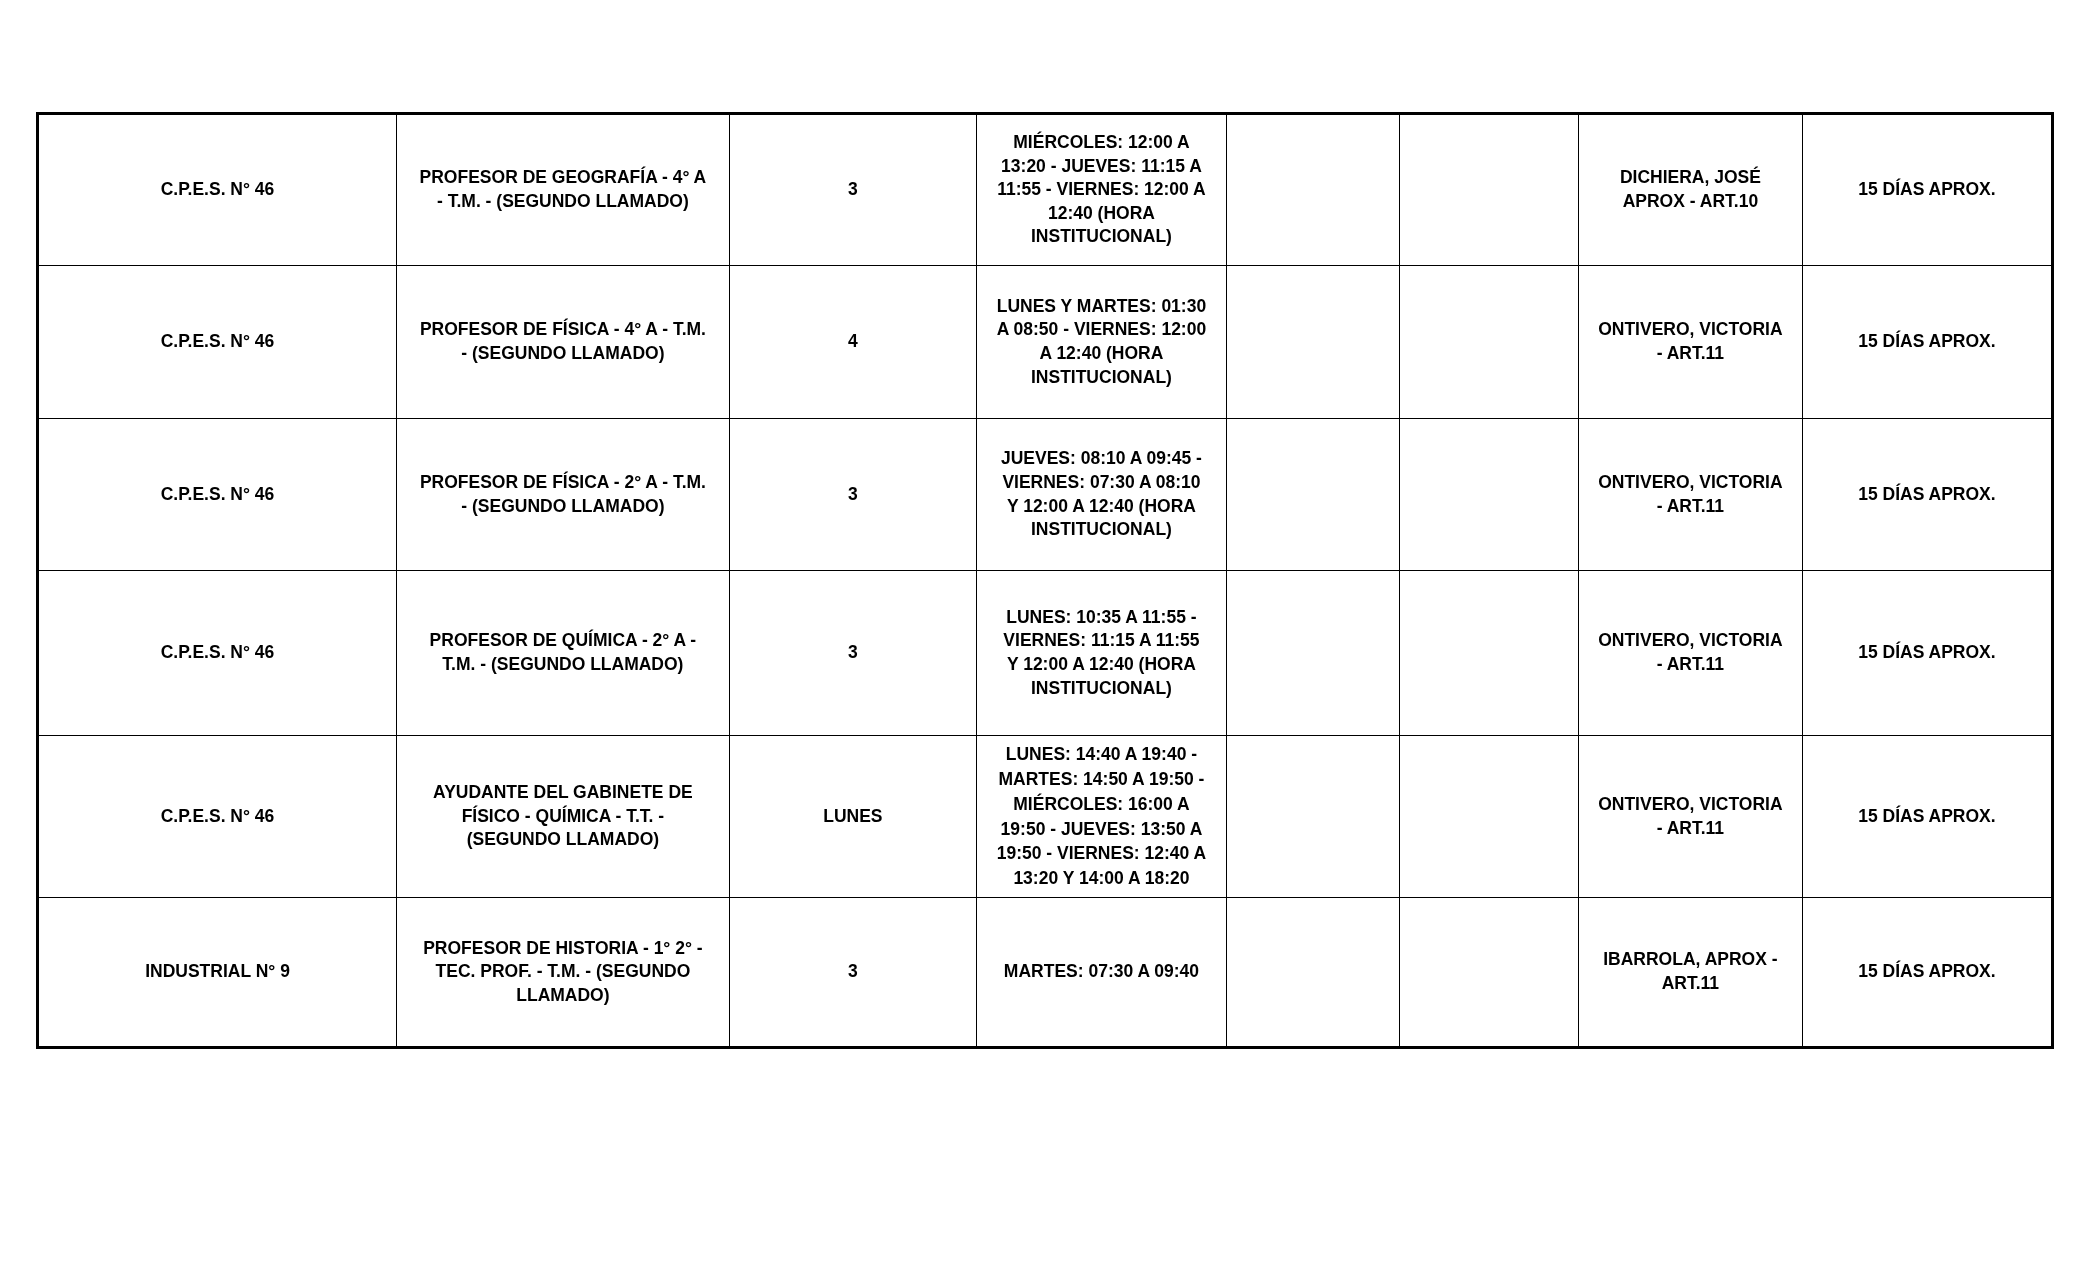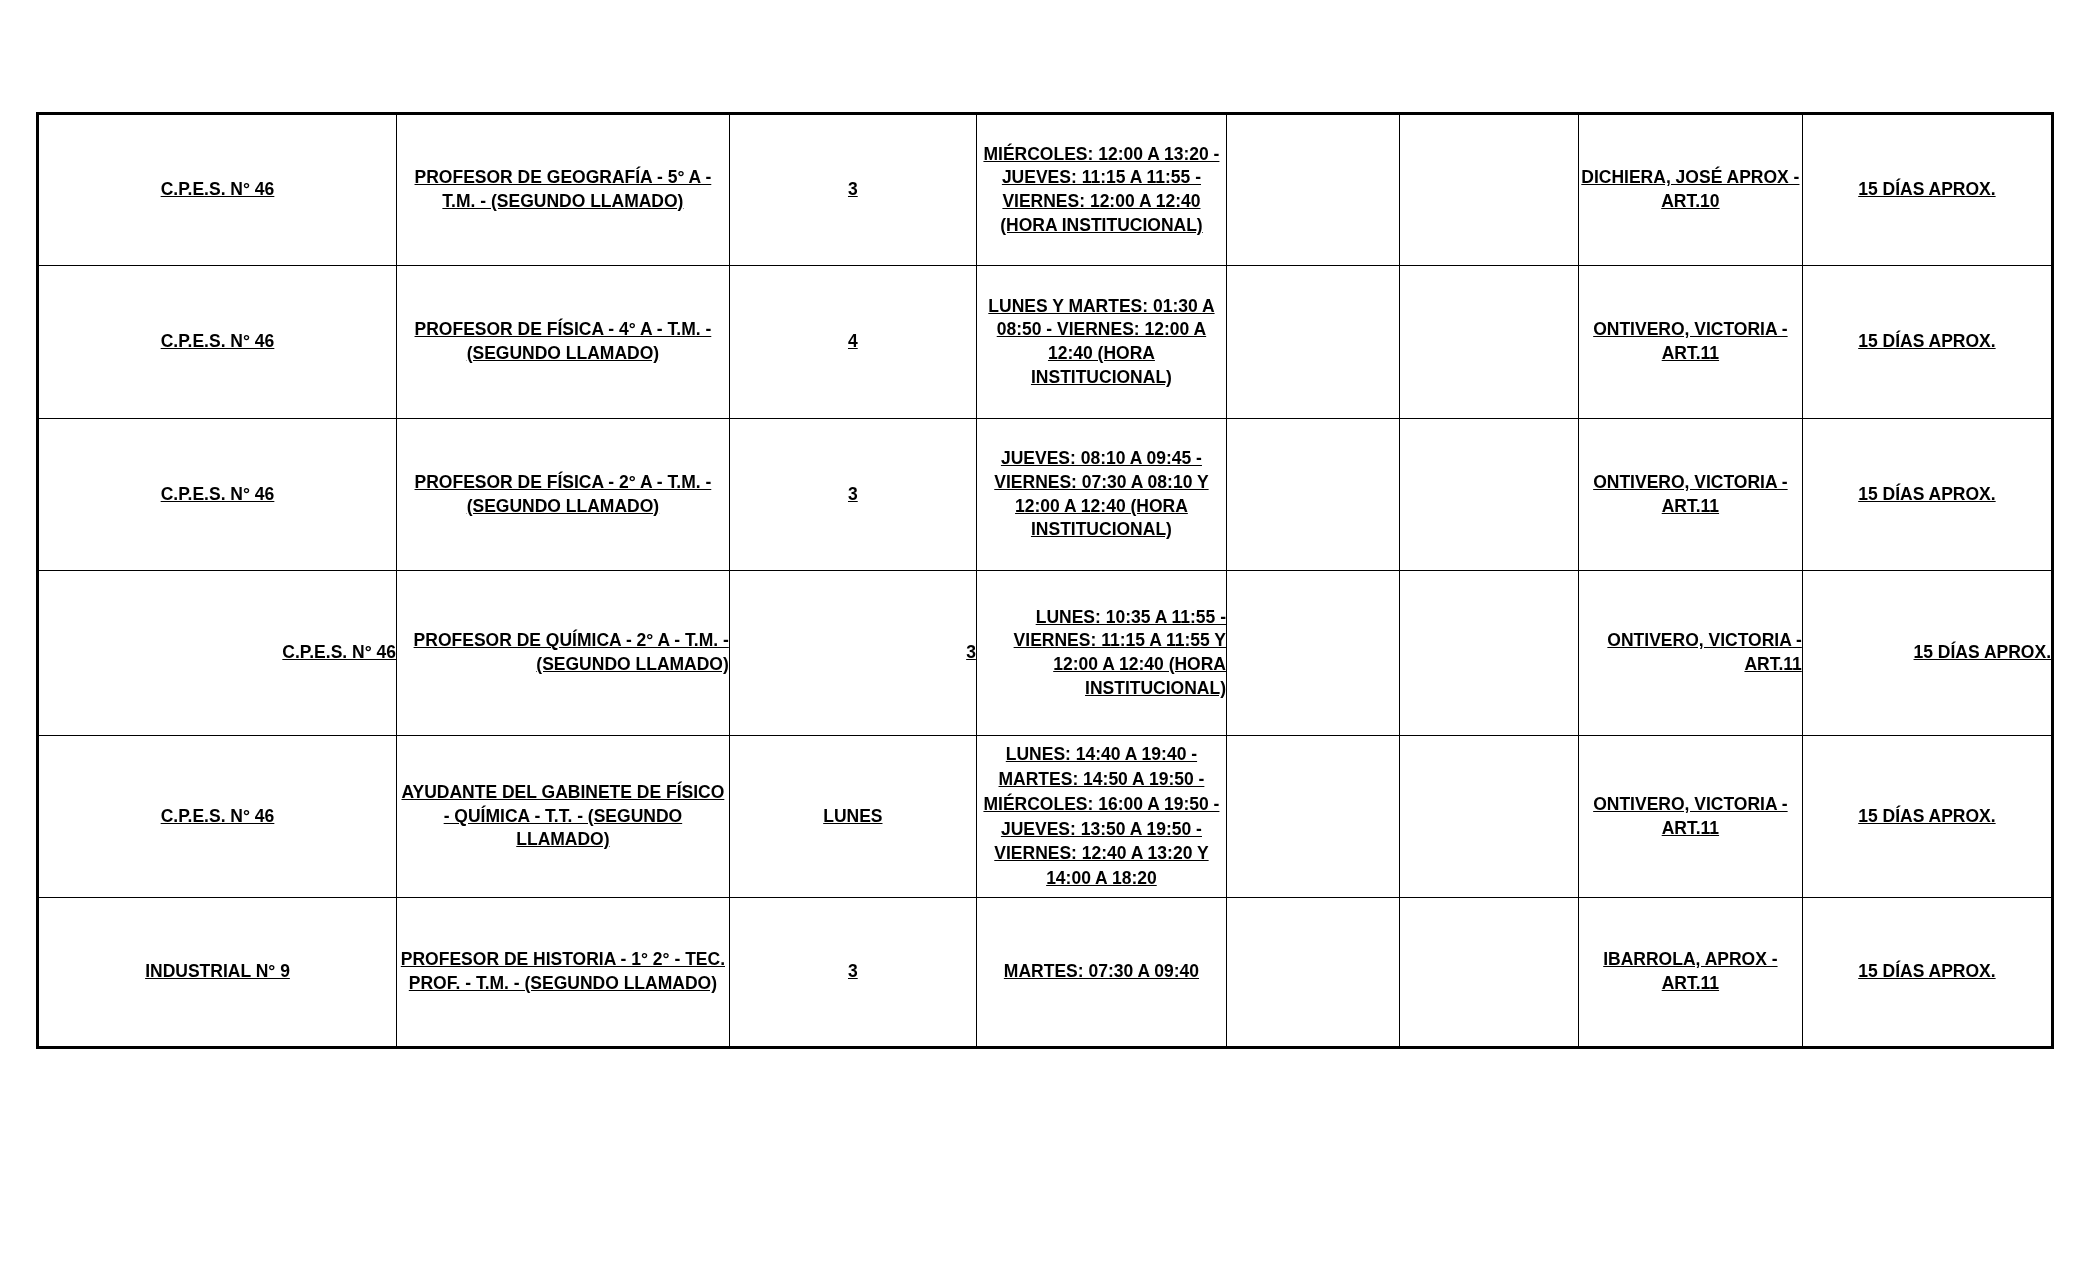--- a/index.html
+++ b/index.html
@@ -27,24 +27,23 @@
     width: 2018px;
     border: 3px solid #000000;
   }
   table.listing td {
     border: 1.5px solid #000000;
     vertical-align: middle;
     text-align: center;
     font-weight: bold;
     font-size: 17.5px;
     line-height: 1.35;
-    padding: 6px 0;
+    padding: 6px 19px;
     box-sizing: border-box;
     overflow: hidden;
-    text-decoration: underline;
   }
   
   col.c-school   { width: 356px; }
   col.c-position { width: 330px; }
   col.c-hours    { width: 245px; }
   col.c-schedule { width: 248px; }
   col.c-blank1   { width: 172px; }
   col.c-blank2   { width: 177px; }
   col.c-replaced { width: 222px; }
   col.c-duration { width: 248px; }
@@ -53,21 +52,21 @@
   td.cell-position { font-size: 17.5px; }
   td.cell-hours    { font-size: 17.5px; }
   td.cell-schedule { font-size: 17px; line-height: 1.42; }
   td.cell-blank    { font-size: 17.5px; }
   td.cell-replaced { font-size: 17.5px; }
   td.cell-duration { font-size: 17.5px; }
 
   tr.row-h1 td { height: 152px; }
   tr.row-h2 td { height: 153px; }
   tr.row-h3 td { height: 152px; }
-  tr.row-h4 td { height: 165px; text-align: right; }
+  tr.row-h4 td { height: 165px; }
   tr.row-h5 td { height: 152px; }
   tr.row-h6 td { height: 150px; }
 
   
   td.cell-schedule.clipped {
     line-height: 1.42;
   }
 </style>
 </head>
 <body>
@@ -80,21 +79,21 @@
       <col class="c-hours">
       <col class="c-schedule">
       <col class="c-blank1">
       <col class="c-blank2">
       <col class="c-replaced">
       <col class="c-duration">
     </colgroup>
     <tbody>
       <tr class="row-h1">
         <td class="cell-school">C.P.E.S. N° 46</td>
-        <td class="cell-position">PROFESOR DE GEOGRAFÍA - 5° A - T.M. - (SEGUNDO LLAMADO)</td>
+        <td class="cell-position">PROFESOR DE GEOGRAFÍA - 4° A - T.M. - (SEGUNDO LLAMADO)</td>
         <td class="cell-hours">3</td>
         <td class="cell-schedule">MIÉRCOLES: 12:00 A 13:20 - JUEVES: 11:15 A 11:55 - VIERNES: 12:00 A 12:40 (HORA INSTITUCIONAL)</td>
         <td class="cell-blank"></td>
         <td class="cell-blank"></td>
         <td class="cell-replaced">DICHIERA, JOSÉ APROX - ART.10</td>
         <td class="cell-duration">15 DÍAS APROX.</td>
       </tr>
       <tr class="row-h2">
         <td class="cell-school">C.P.E.S. N° 46</td>
         <td class="cell-position">PROFESOR DE FÍSICA - 4° A - T.M. - (SEGUNDO LLAMADO)</td>

